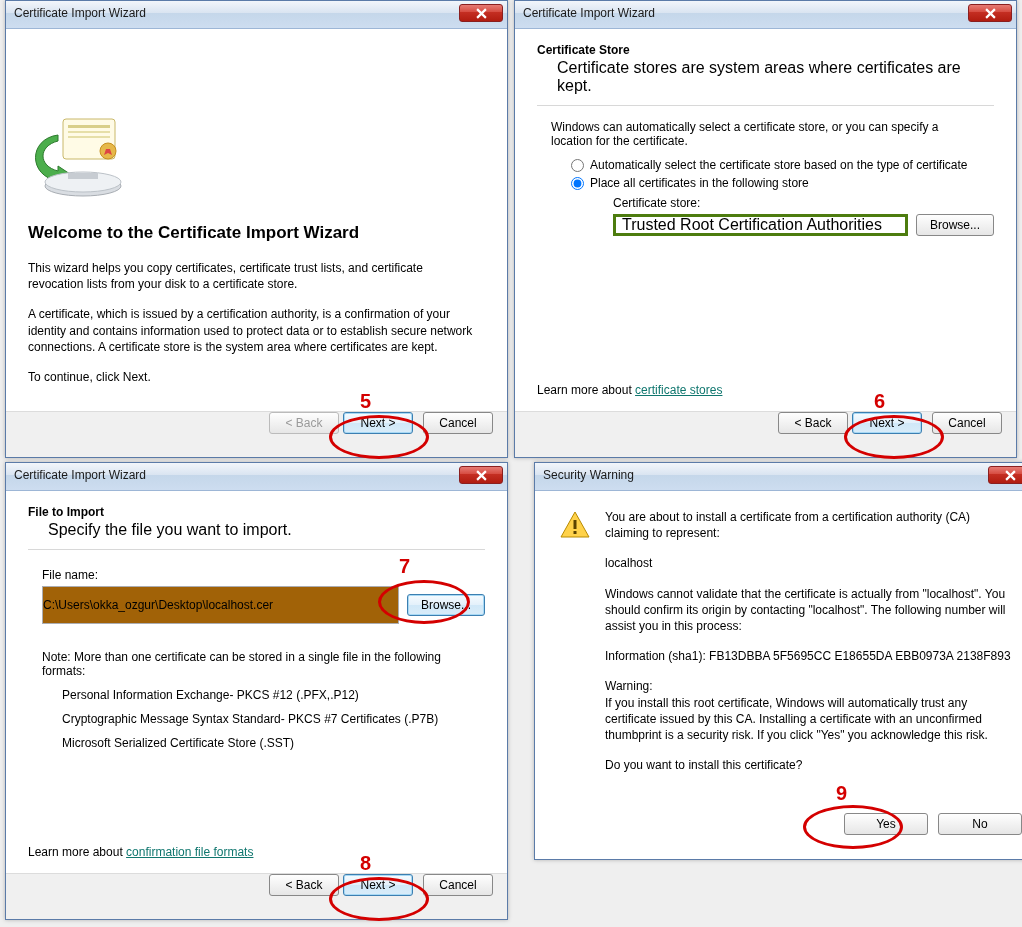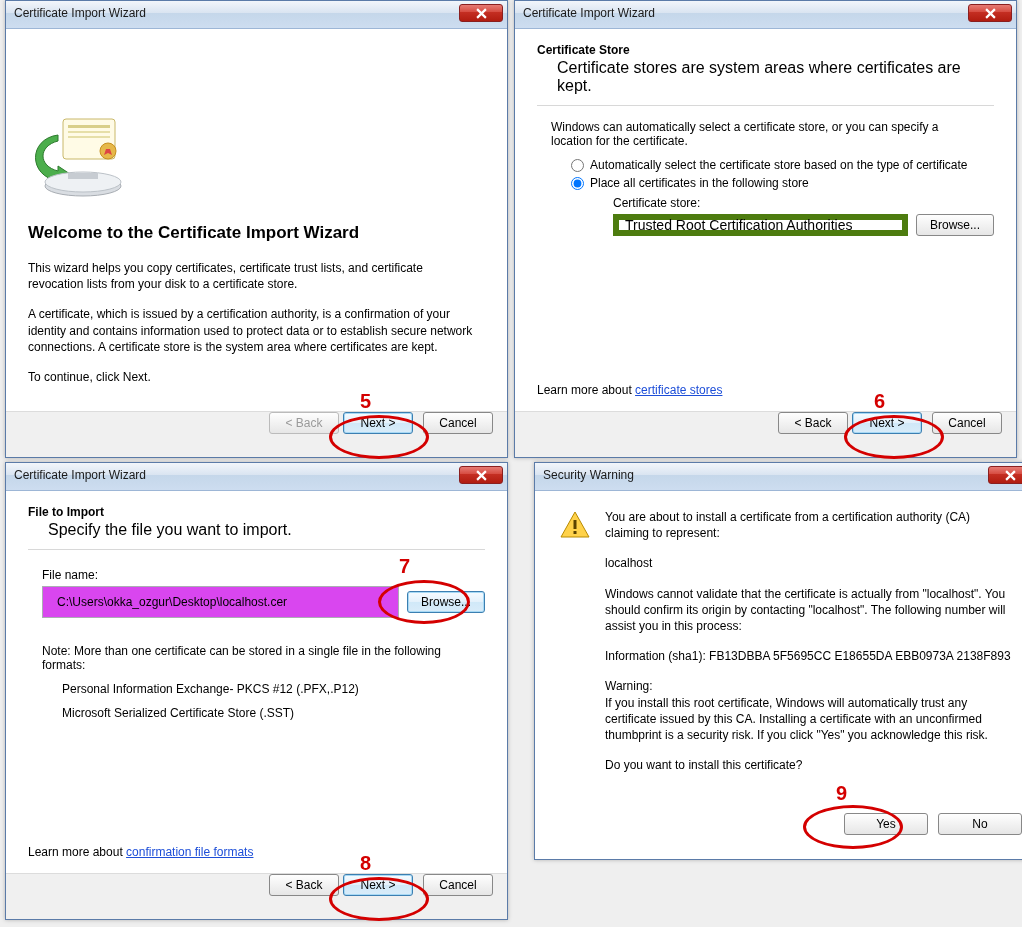--- a/index.html
+++ b/index.html
@@ -97,36 +97,36 @@
   }
   .section-sub {
     margin: 2px 0 0 20px;
     font-size: 16px;
   }
   hr.sep {
     border: none;
     border-top: 1px solid #d8d8d8;
     margin: 10px 0 14px 0;
   }
-  .link { color: #1d4ed8; text-decoration: underline; cursor: pointer; }
+  .link { color: #0f766e; text-decoration: underline; cursor: pointer; }
   .radio { display: flex; align-items: center; gap: 6px; margin: 4px 0; }
   .radio input { margin:0; }
   .textbox {
     border: 1px solid #abadb3;
-    height: 32px;
-    padding: 2px 14px;
-    font-size: 12px;
-    background: #d946ef;
+    height: 38px;
+    padding: 2px 0;
+    font-size: 12px;
+    background: #a16207;
     width: 100%;
   }
   .readonly-box {
-    border: 6px solid #4d7c0f;
+    border: 3px solid #4d7c0f;
     height: 22px;
     padding: 2px 6px;
-    font-size: 14px;
+    font-size: 16px;
     background: #fff;
     width: 100%;
     display: flex;
     align-items: center;
   }
   .annot {
     position: absolute;
     border: 3px solid #d40000;
     border-radius: 50%;
     width: 100px;
@@ -249,20 +249,21 @@
     <hr class="sep">
     <div style="margin:18px 0 0 14px;">
       <div>File name:</div>
       <div style="display:flex; gap:8px; margin-top:4px; align-items:center;">
         <input class="textbox" style="flex: 1 1 0%;" value="C:\Users\okka_ozgur\Desktop\localhost.cer">
         <button class="btn default" style="min-width:78px;">Browse...</button>
       </div>
     </div>
     <div style="margin:26px 0 0 14px;">Note:  More than one certificate can be stored in a single file in the following formats:</div>
     <div style="margin:10px 0 0 34px;">Personal Information Exchange- PKCS #12 (.PFX,.P12)</div>
+    <div style="margin:10px 0 0 34px;">Cryptographic Message Syntax Standard- PKCS #7 Certificates (.P7B)</div>
     <div style="margin:10px 0 0 34px;">Microsoft Serialized Certificate Store (.SST)</div>
     <div style="position:absolute; bottom:14px; left:22px;">
       <span>Learn more about </span><span class="link">confirmation file formats</span>
     </div>
   </div>
   <div class="footer">
     <button class="btn">&lt; Back</button>
     <button class="btn default" style="margin-left:-6px;">Next &gt;</button>
     <button class="btn">Cancel</button>
   </div>

